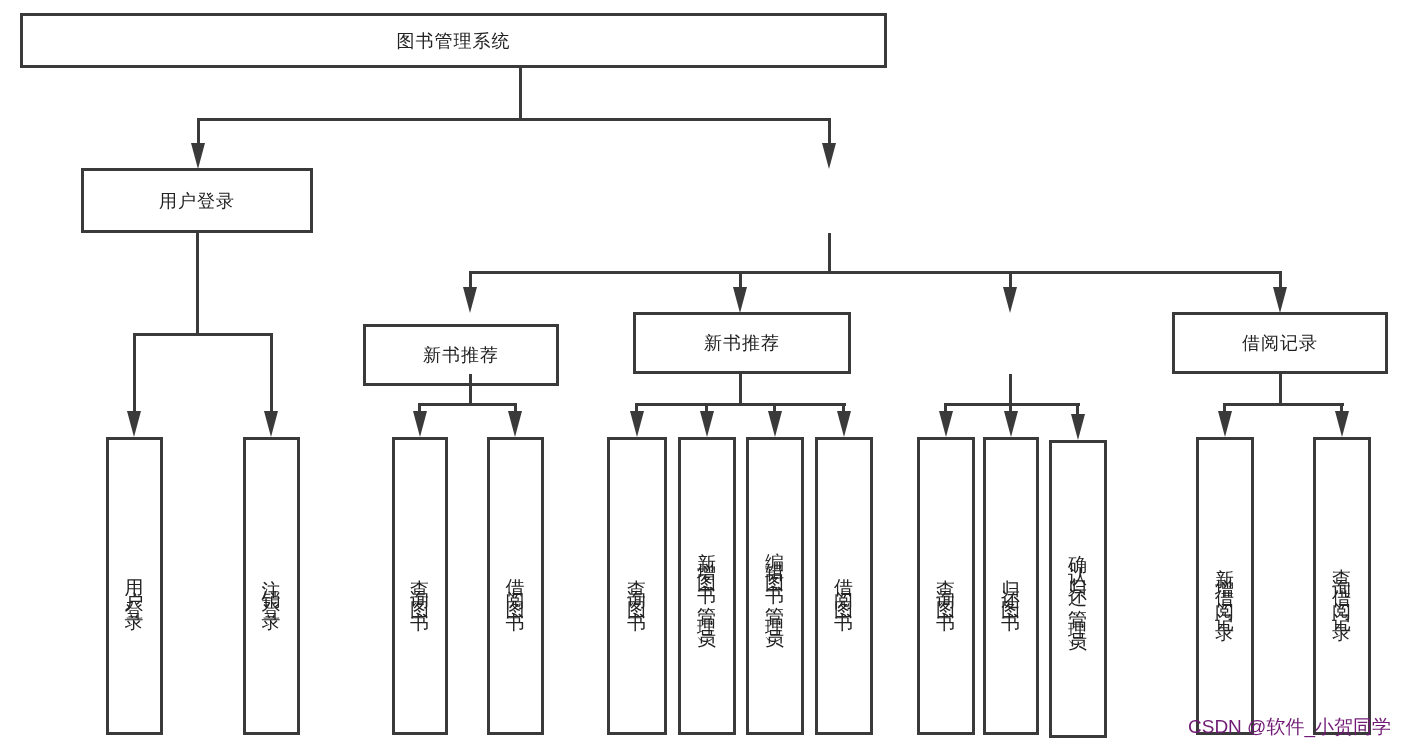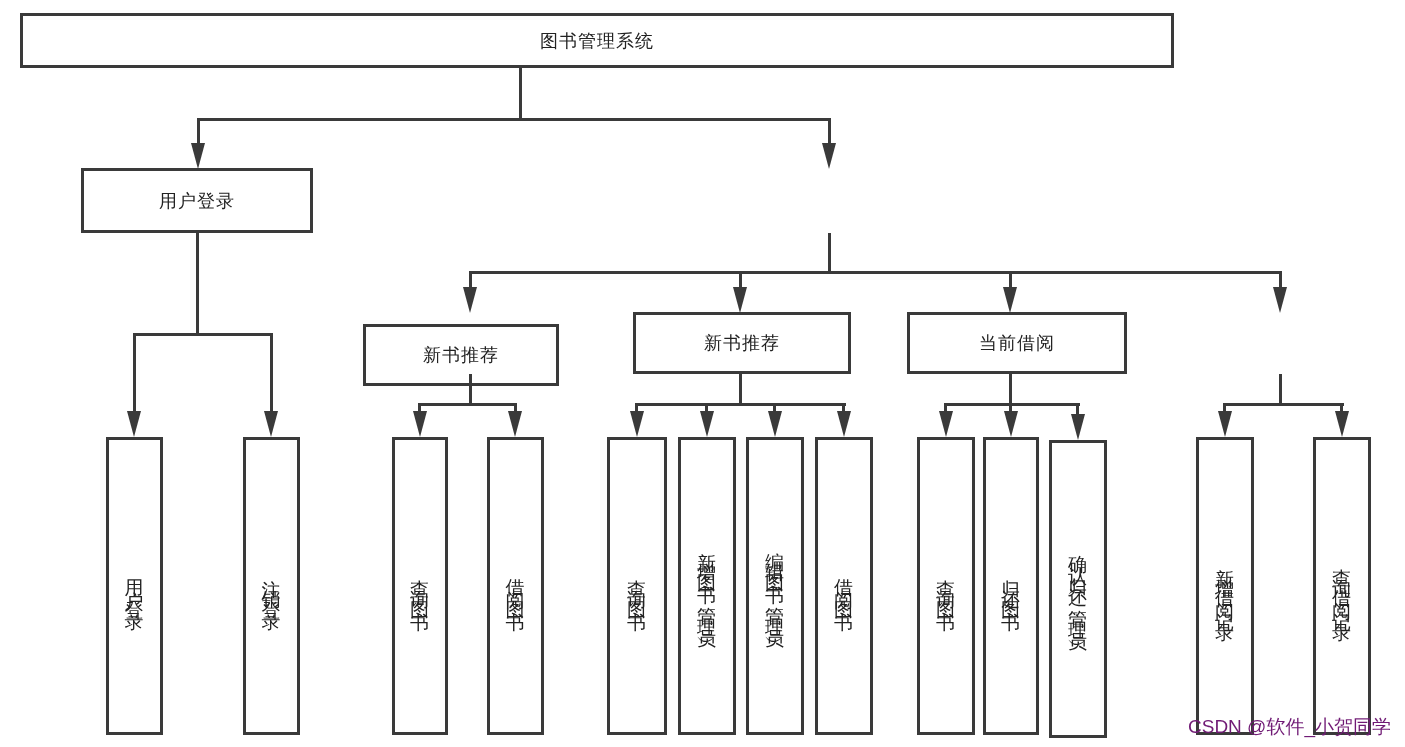--- a/index.html
+++ b/index.html
@@ -45,36 +45,36 @@
     font-size:19px;
     color:#701a75;
     white-space:nowrap;
   }
 </style>
 </head>
 <body>
 
 <div class="stage">
 
-  <div class="box" style="left:20px;top:13px;width:1154px;height:55px">
+  <div class="box" style="left:20px;top:13px;width:867px;height:55px">
     <span class="htext">图书管理系统</span>
   </div>
 
   <div class="box" style="left:81px;top:168px;width:232px;height:65px">
     <span class="htext">用户登录</span>
   </div>
 
   <div class="box" style="left:363px;top:324px;width:196px;height:62px">
     <span class="htext">新书推荐</span>
   </div>
   <div class="box" style="left:633px;top:312px;width:218px;height:62px">
     <span class="htext">新书推荐</span>
   </div>
-  <div class="box" style="left:907px;top:312px;width:220px;height:62px">
-    <span class="htext">当前借阅</span>
+  <div class="box" style="left:1172px;top:312px;width:216px;height:62px">
+    <span class="htext">借阅记录</span>
   </div>
 
   <div class="box" style="left:106px;top:437px;width:57px;height:298px">
     <span class="vtext">用户登录</span>
   </div>
   <div class="box" style="left:243px;top:437px;width:57px;height:298px">
     <span class="vtext">注销登录</span>
   </div>
 
   <div class="box" style="left:392px;top:437px;width:56px;height:298px">

